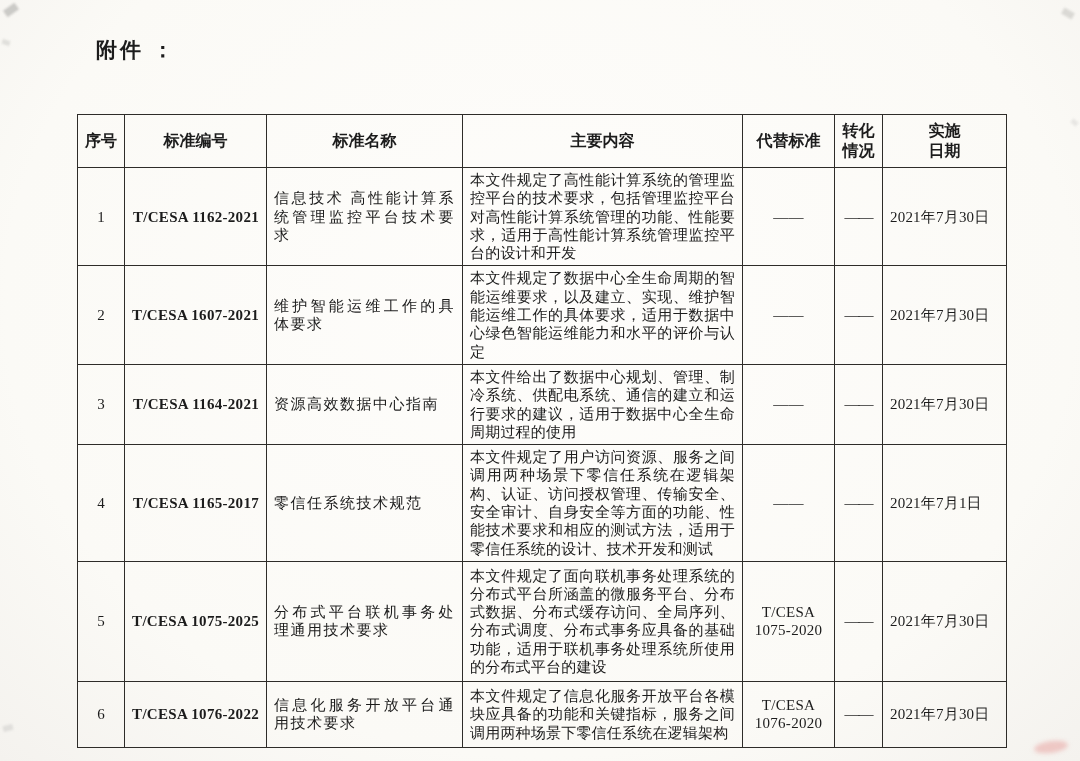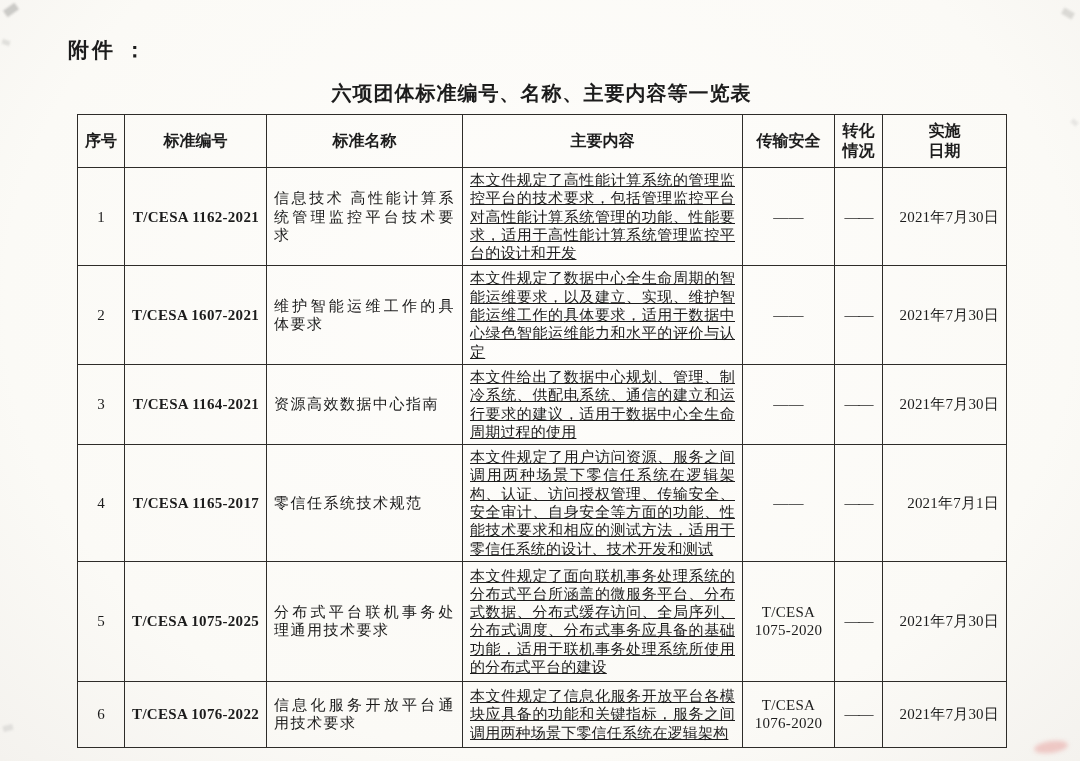--- a/index.html
+++ b/index.html
@@ -14,21 +14,21 @@
     position: relative;
   }
   .page {
     position: absolute;
     inset: 0;
     background:
       radial-gradient(ellipse at 50% 40%, #fefdfb 0%, #fbfaf6 70%, #f4f2ee 100%);
   }
   .attachment-label {
     position: absolute;
-    left: 68px;
+    left: 96px;
     top: 36px;
     font-size: 21px;
     font-weight: 600;
     letter-spacing: 3px;
   }
   .doc-title {
     position: absolute;
     left: 77px;
     width: 929px;
     top: 80px;
@@ -65,24 +65,24 @@
   tr.hrow   { height: 53px; }
   tr.row-1  { height: 92px; }
   tr.row-2  { height: 82px; }
   tr.row-3  { height: 76px; }
   tr.row-4  { height: 102px; }
   tr.row-5  { height: 120px; }
   tr.row-6  { height: 66px; }
   td.c-no   { text-align: center; }
   td.c-code { text-align: right; white-space: nowrap; padding: 3px 4px; letter-spacing: 0.3px; font-weight: bold; }
   td.c-name { text-align: justify; text-justify: inter-character; letter-spacing: 1.5px; line-height: 1.55; padding: 3px 9px; }
-  td.c-content { text-align: justify; text-justify: inter-character; letter-spacing: 0.2px; line-height: 1.18; padding: 2px 6px; text-decoration: underline; }
+  td.c-content { text-align: justify; text-justify: inter-character; letter-spacing: 0.2px; line-height: 1.18; padding: 2px 6px; }
   td.c-rep  { text-align: center; white-space: pre-line; letter-spacing: 0.3px; }
   td.c-conv { text-align: center; letter-spacing: -1px; padding: 3px 2px; }
-  td.c-date { text-align: right; white-space: nowrap; padding: 3px 3px; letter-spacing: 0.2px; font-family: Liberation Serif, serif; }
+  td.c-date { text-align: left; white-space: nowrap; padding: 3px 3px; letter-spacing: 0.2px; font-family: Liberation Serif, serif; }
   .dash-text { letter-spacing: -1.5px; }
   
   .artifact { position: absolute; pointer-events: none; }
   .a-tl { left: 4px; top: 6px; width: 14px; height: 8px;
           background: rgba(120,120,118,0.35); transform: rotate(-35deg); filter: blur(1px); }
   .a-tl2 { left: 2px; top: 40px; width: 8px; height: 5px;
           background: rgba(150,150,148,0.25); transform: rotate(20deg); filter: blur(1px); }
   .a-tr { right: 6px; top: 10px; width: 12px; height: 7px;
           background: rgba(140,140,138,0.28); transform: rotate(30deg); filter: blur(1px); }
   .a-bl { left: 3px; bottom: 30px; width: 10px; height: 6px;
@@ -99,39 +99,38 @@
 
   <div class="artifact a-tl"></div>
   <div class="artifact a-tl2"></div>
   <div class="artifact a-tr"></div>
   <div class="artifact a-bl"></div>
   <div class="artifact a-rm"></div>
   <div class="artifact a-br"></div>
 
   <div class="attachment-label">附件 ：</div>
 
-  <div class="doc-title">六项团体标准编号、名称、主要内容等一览表</div>
 
   <table class="std-table">
     <colgroup>
       <col style="width:47px">
       <col style="width:142px">
       <col style="width:196px">
       <col style="width:280px">
       <col style="width:92px">
       <col style="width:48px">
       <col style="width:124px">
     </colgroup>
     <thead>
       <tr class="hrow">
         <th>序号</th>
         <th>标准编号</th>
         <th>标准名称</th>
         <th>主要内容</th>
-        <th>传输安全</th>
+        <th>代替标准</th>
         <th>转化
 情况</th>
         <th>实施
 日期</th>
       </tr>
     </thead>
     <tbody>
       <tr class="row-1">
         <td class="c-no">1</td>
         <td class="c-code">T/CESA 1162-2021</td>

